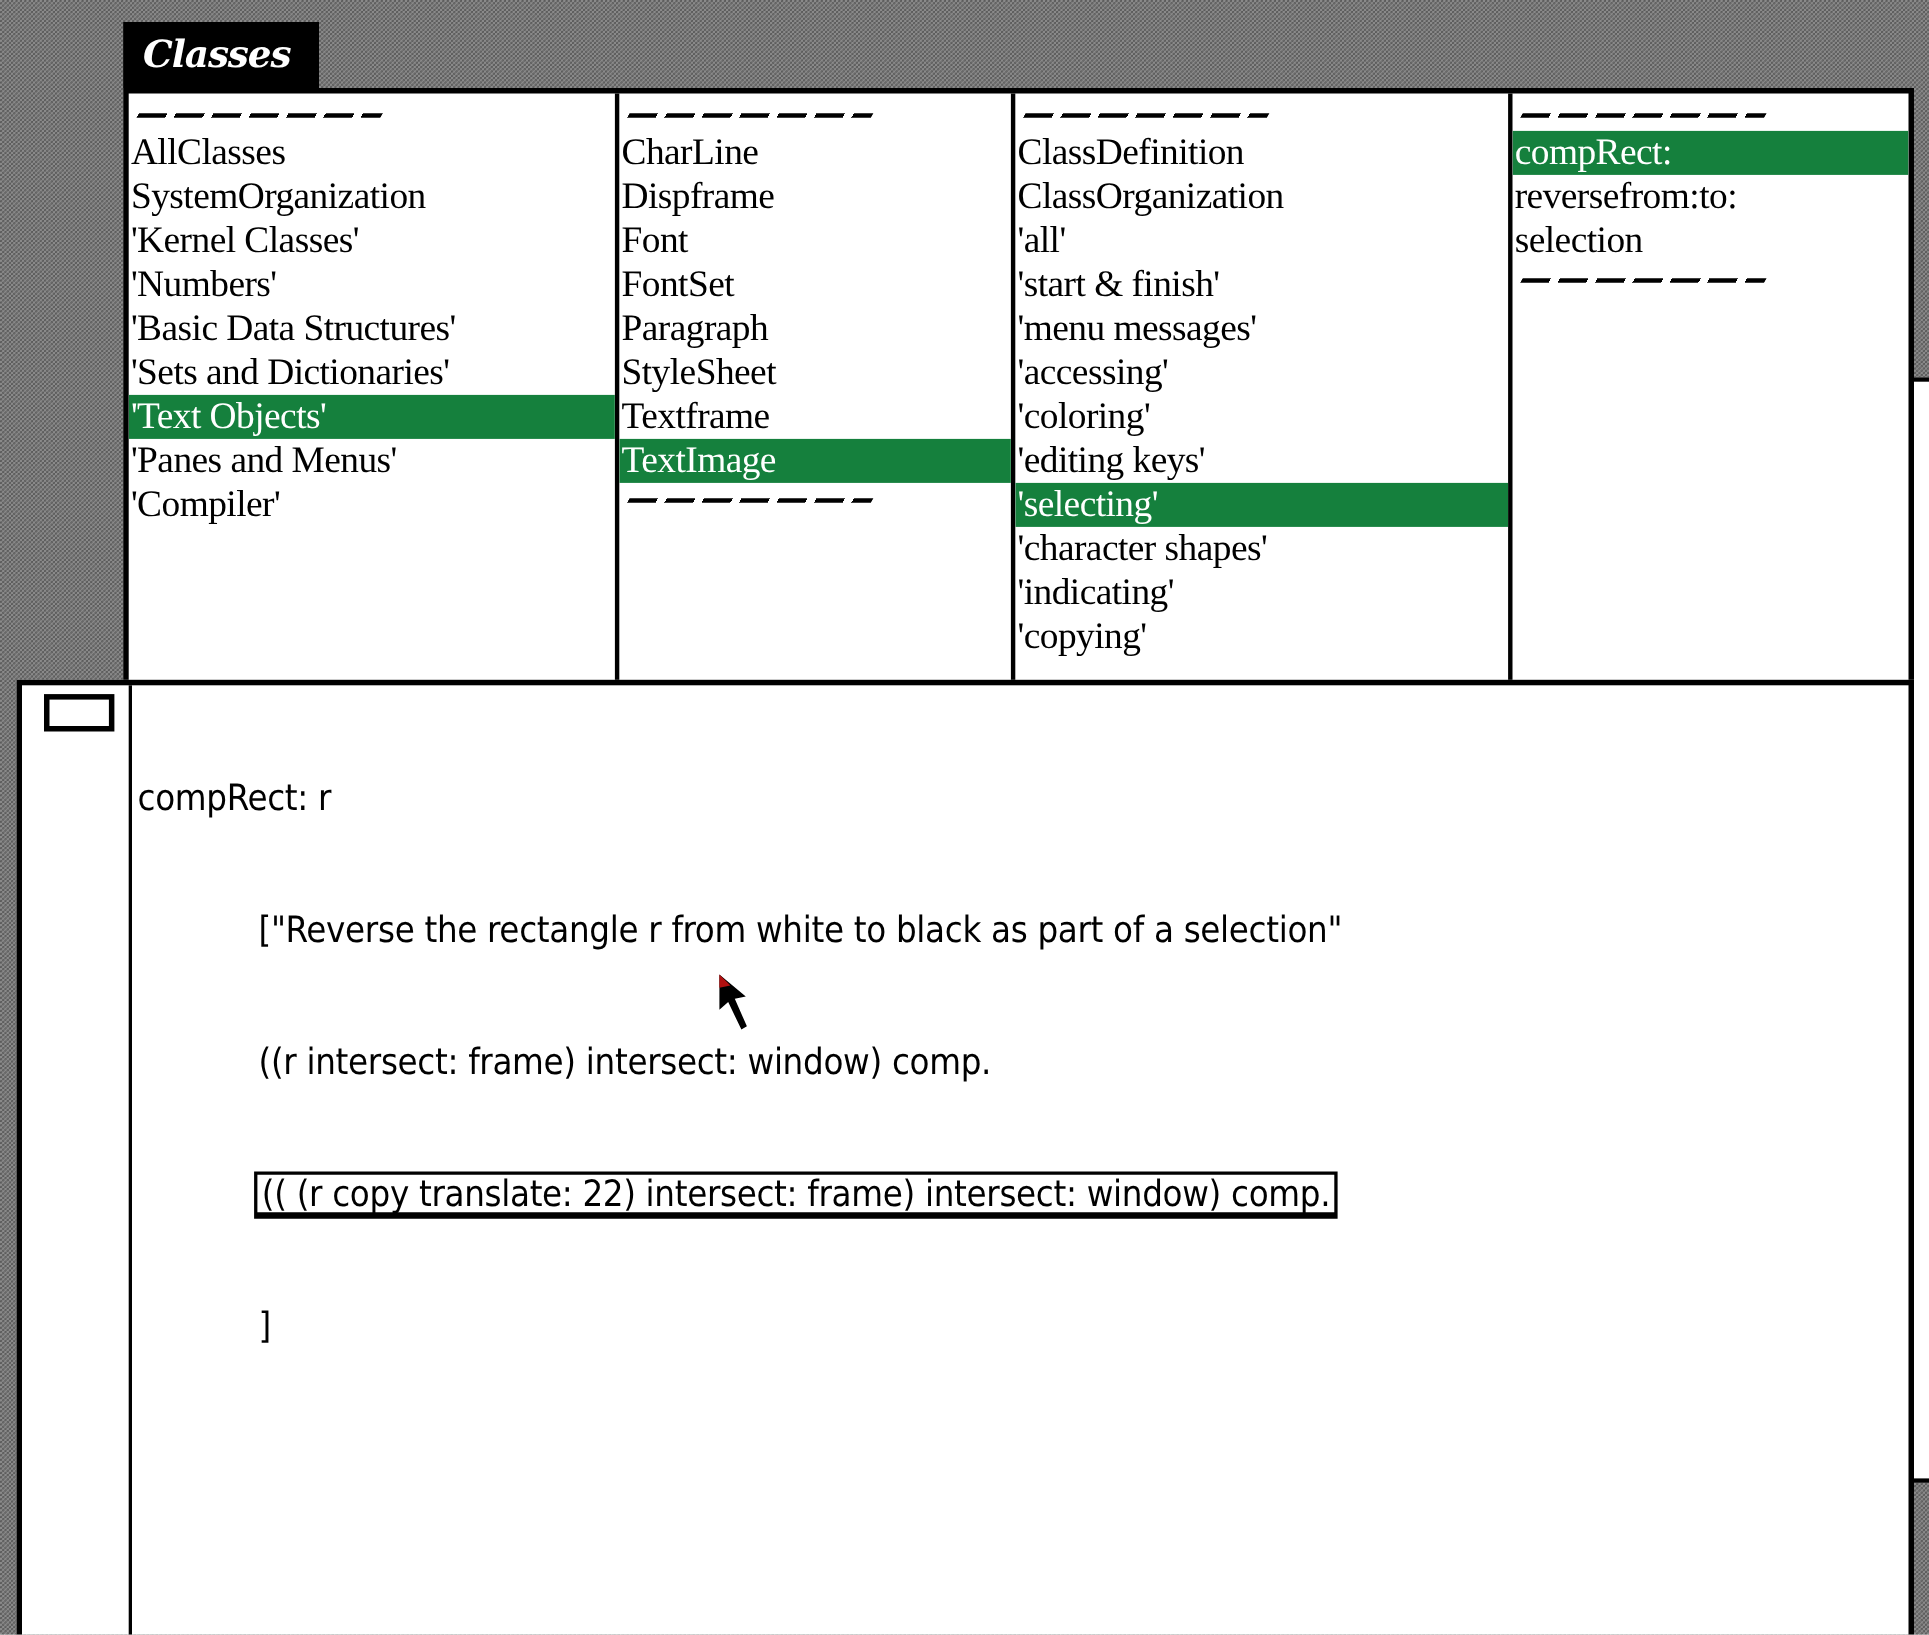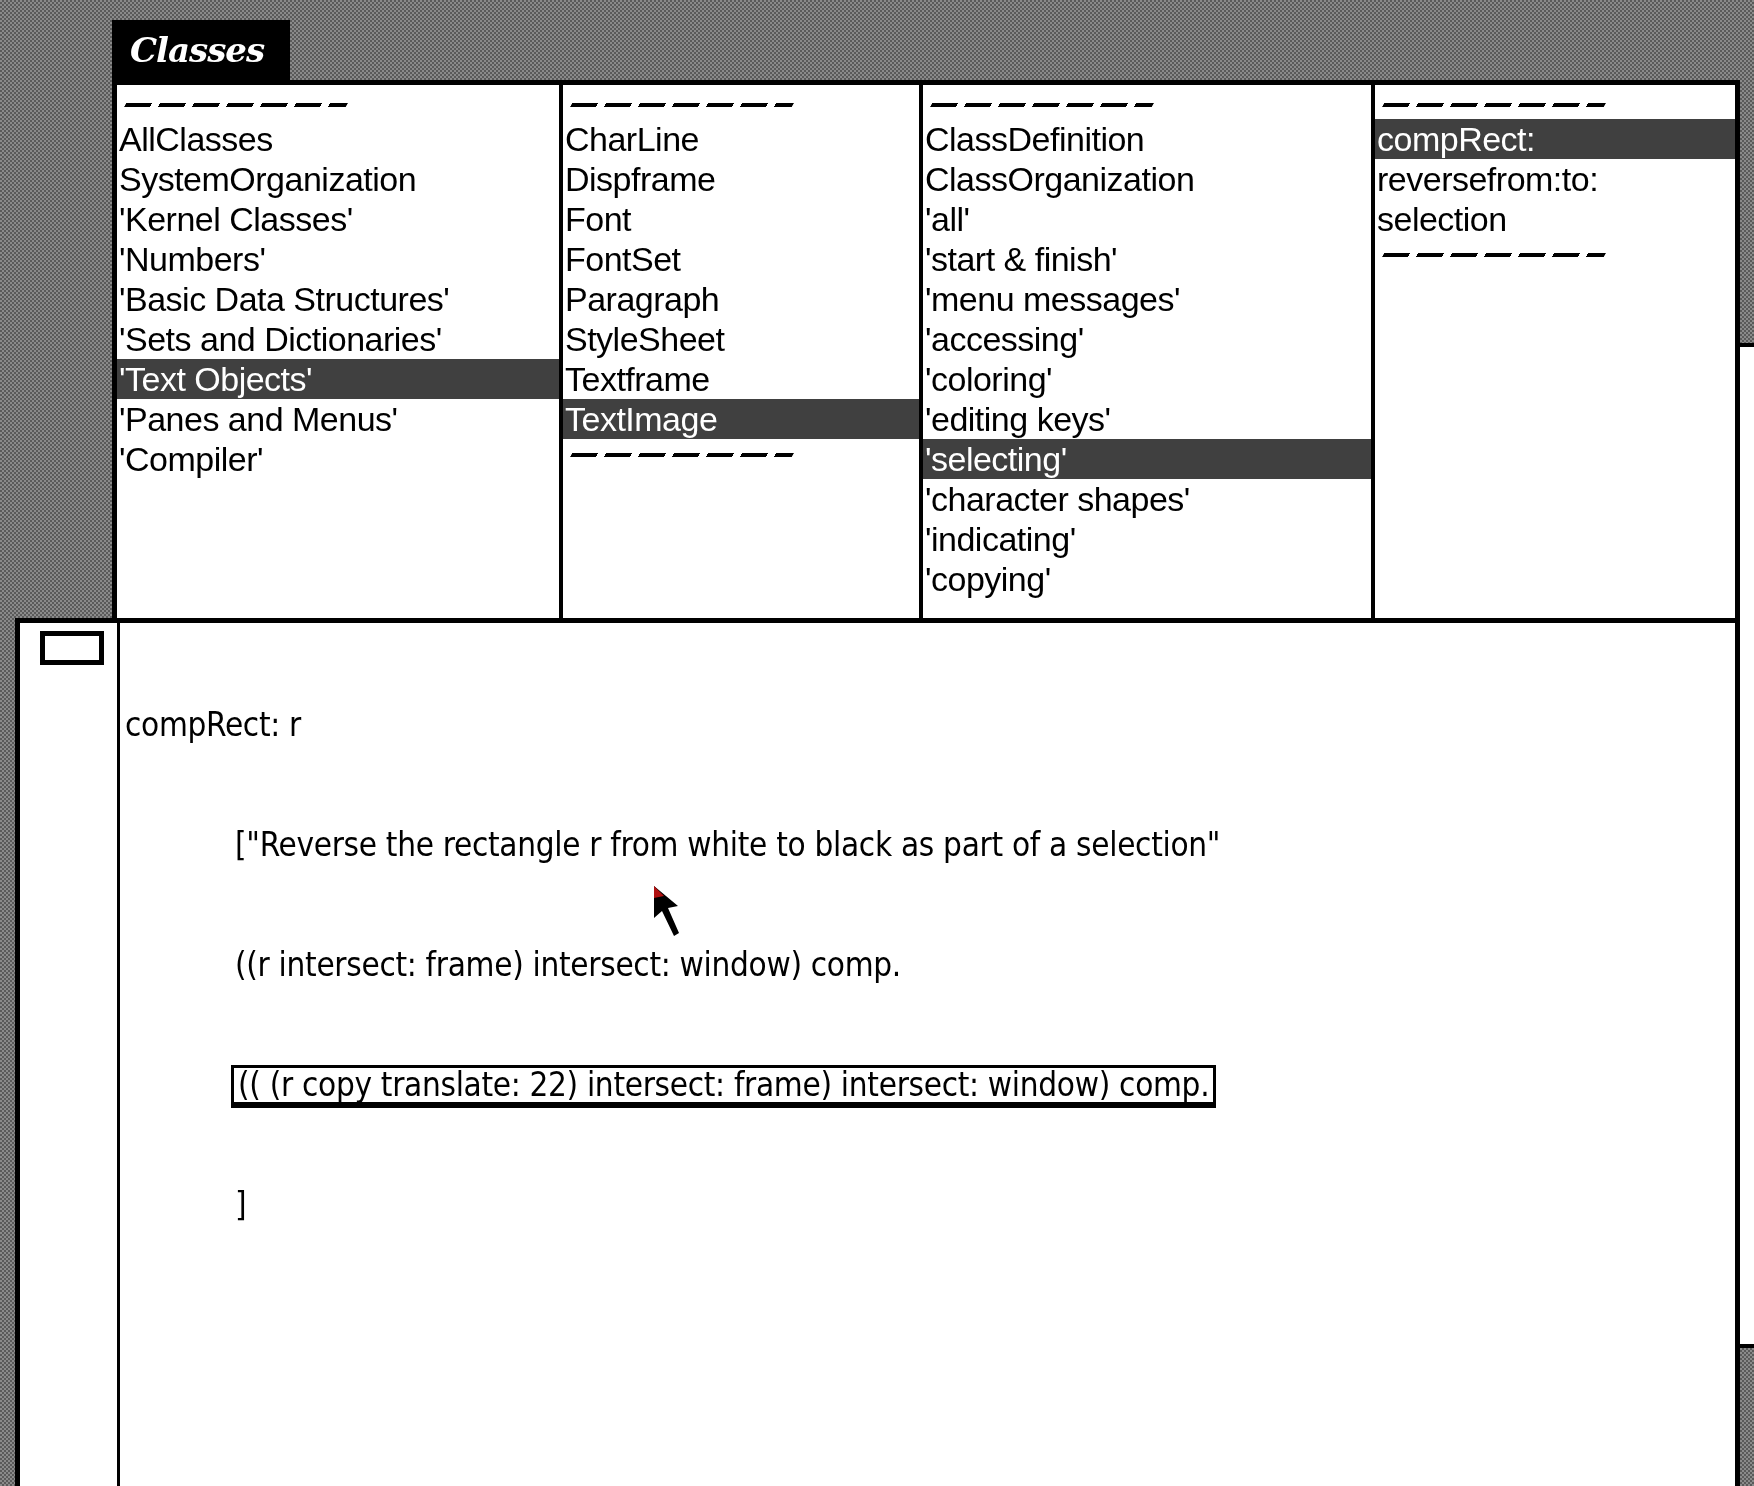--- a/index.html
+++ b/index.html
@@ -37,23 +37,23 @@
     height: 12px; margin: 14px 0 0 8px; width: 222px;
     background-image: repeating-linear-gradient(90deg, #000 0 26px, transparent 26px 34px);
     transform: skewX(-30deg); transform-origin: left;
     -webkit-mask: none;
     clip-path: inset(4px 0 4px 0);
   }
   .list { list-style: none; margin: 8px 0 0 0; padding: 0; }
   .list li {
     height: 40px; line-height: 40px; font-size: 34px; white-space: nowrap;
     padding-left: 2px; letter-spacing: -0.5px;
-    font-family: Liberation Sans, sans-serif;
+    font-family: Liberation Serif, serif;
   }
-  .list li.selected { background: #404040; color: #fff; }
+  .list li.selected { background: #15803d; color: #fff; }
   .sep-bottom { margin-top: 10px; }
   .lower {
     position: absolute; left: 15px; top: 618px; width: 1725px; height: 890px;
     background: #fff; border: 5px solid #000; box-sizing: border-box;
   }
   .gutter {
     position: absolute; left: 0; top: 0; bottom: 0; width: 100px;
     border-right: 3px solid #000; box-sizing: border-box;
   }
   .gutter-box {

